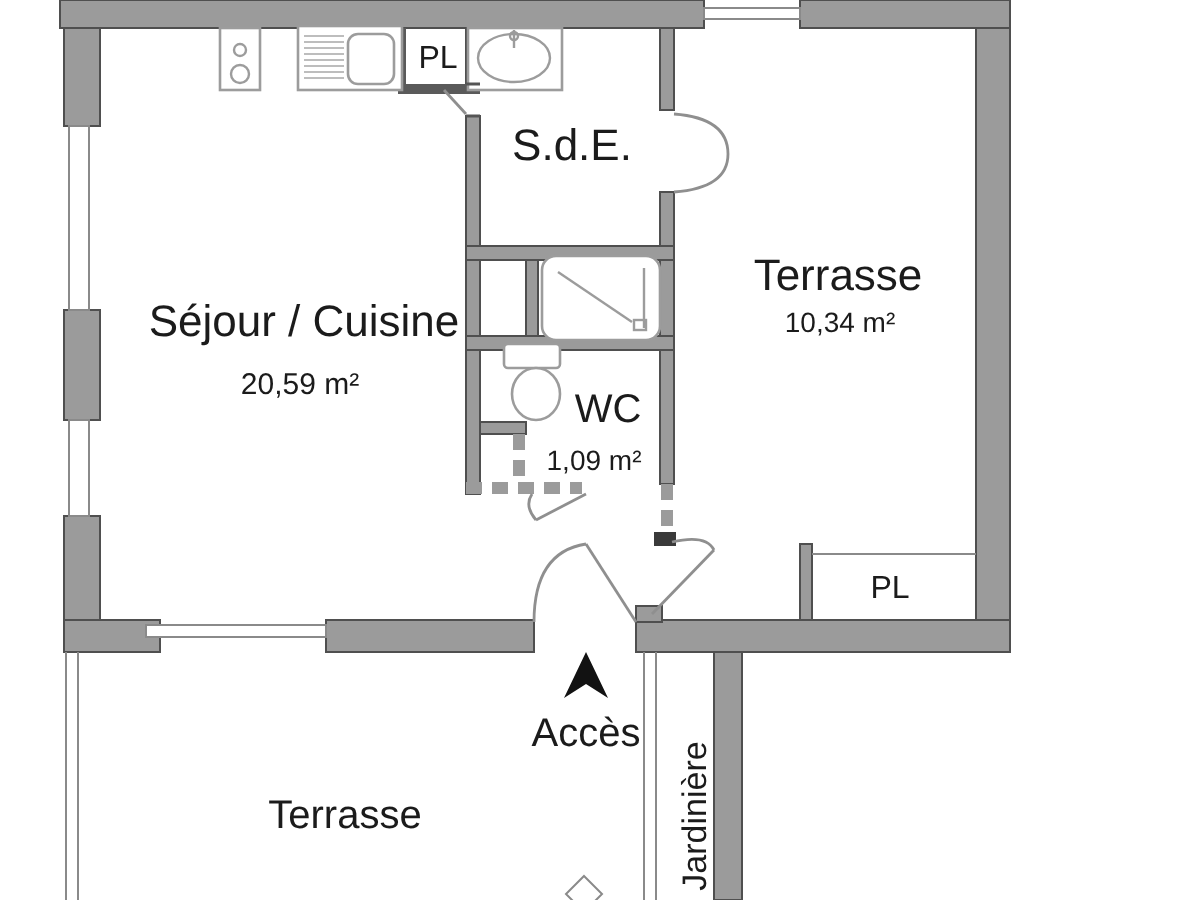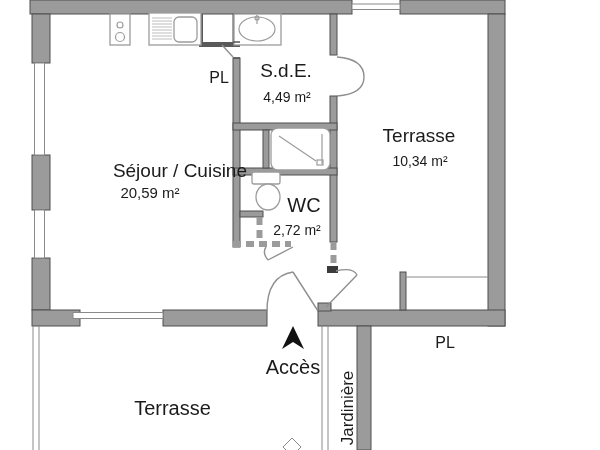--- a/index.html
+++ b/index.html
@@ -14,25 +14,25 @@
   .thin{stroke:var(--thin);stroke-width:1;fill:none;}
   .dashwall{stroke:var(--wall);stroke-width:6;fill:none;stroke-dasharray:8 5;}
   .fixture{stroke:var(--fixture);stroke-width:1.3;fill:#ffffff;}
   .fixline{stroke:var(--fixture);stroke-width:1.2;fill:none;}
   .hatch{stroke:#bdbdbd;stroke-width:1;fill:none;}
   .door{stroke:var(--door);stroke-width:1.4;fill:none;}
   .jamb{stroke:#555;stroke-width:1.5;fill:none;}
   .hinge{fill:#3a3a3a;stroke:none;}
   .arrow{fill:var(--arrow);stroke:none;}
   .lbl{position:absolute;color:var(--text);text-align:center;white-space:nowrap;}
-  .room-name{font-size:19px;}
+  .room-name{font-size:22px;}
   .room-area{font-size:14px;}
-  .pl{font-size:16px;margin-top:48px;}
+  .pl{font-size:16px;}
   .big{font-size:20px;}
-  #lbl-sejour-name{left:57px;top:160px;width:190px;text-align:right;}
+  #lbl-sejour-name{left:57px;top:148px;width:190px;}
   #lbl-sejour-area{left:60px;top:184px;width:180px;font-size:15px;}
   #lbl-sde-name{left:236px;top:60px;width:100px;}
   #lbl-sde-area{left:237px;top:89px;width:100px;}
   #lbl-chambre-name{left:349px;top:125px;width:140px;}
   #lbl-chambre-area{left:350px;top:153px;width:140px;}
   #lbl-wc-name{left:278px;top:194px;width:52px;font-size:20px;}
   #lbl-wc-area{left:247px;top:222px;width:100px;}
   #lbl-pl-top{left:199px;top:21px;width:40px;}
   #lbl-pl-chambre{left:416px;top:286px;width:58px;}
   #lbl-acces{left:243px;top:356px;width:100px;}
@@ -142,27 +142,26 @@
       <path class="thin" d="M292,438 L301,447 L292,456 L283,447 Z"></path>
     </g>
 
     <path class="arrow" d="M293,326 L304,349 L293,342 L282,349 Z"></path>
   </svg>
 
   <div class="lbl room-name" id="lbl-sejour-name">Séjour / Cuisine</div>
   <div class="lbl room-area" id="lbl-sejour-area">20,59 m²</div>
 
   <div class="lbl room-name" id="lbl-sde-name">S.d.E.</div>
-  <div class="lbl room-area" id="lbl-sde-area">4,49 m²</div>
 
   <div class="lbl room-name" id="lbl-chambre-name">Terrasse</div>
   <div class="lbl room-area" id="lbl-chambre-area">10,34 m²</div>
 
   <div class="lbl room-name" id="lbl-wc-name">WC</div>
-  <div class="lbl room-area" id="lbl-wc-area">2,72 m²</div>
+  <div class="lbl room-area" id="lbl-wc-area">1,09 m²</div>
 
   <div class="lbl pl" id="lbl-pl-top">PL</div>
   <div class="lbl pl" id="lbl-pl-chambre">PL</div>
 
   <div class="lbl big" id="lbl-terrasse">Terrasse</div>
   <div class="lbl big" id="lbl-acces">Accès</div>
   <div class="lbl" id="lbl-jardiniere">Jardinière</div>
 </div>
 
 </body></html>

